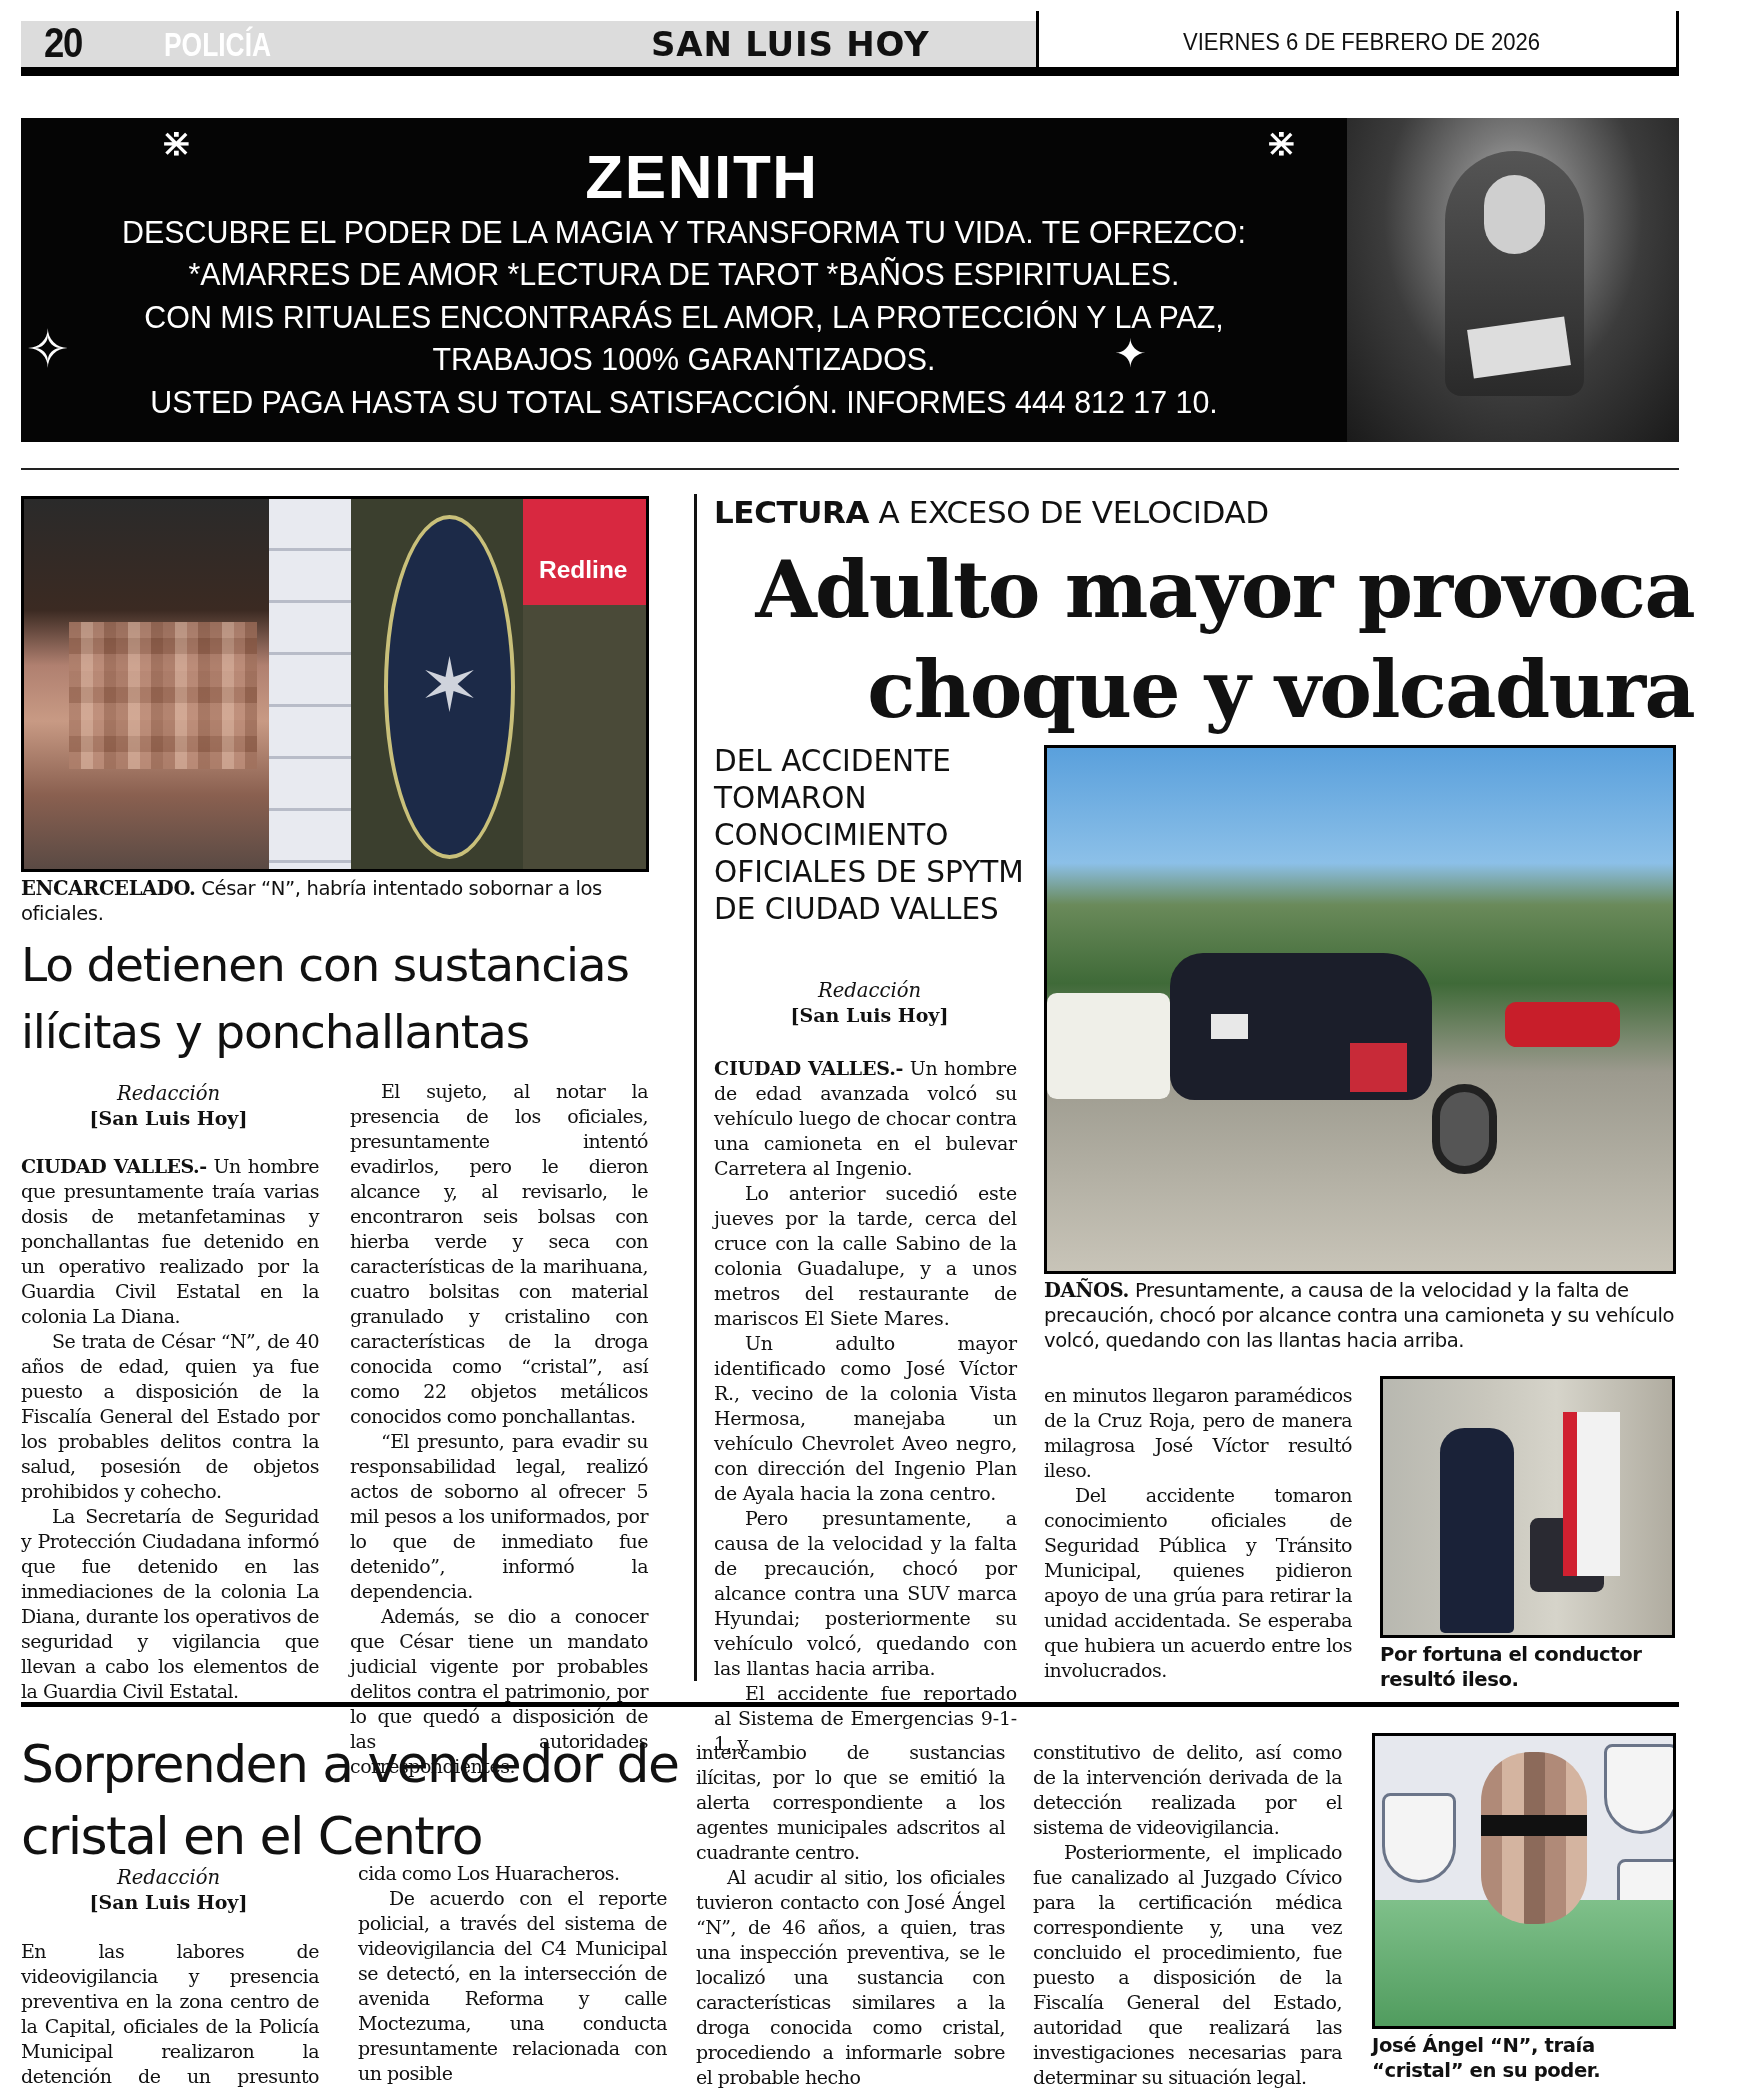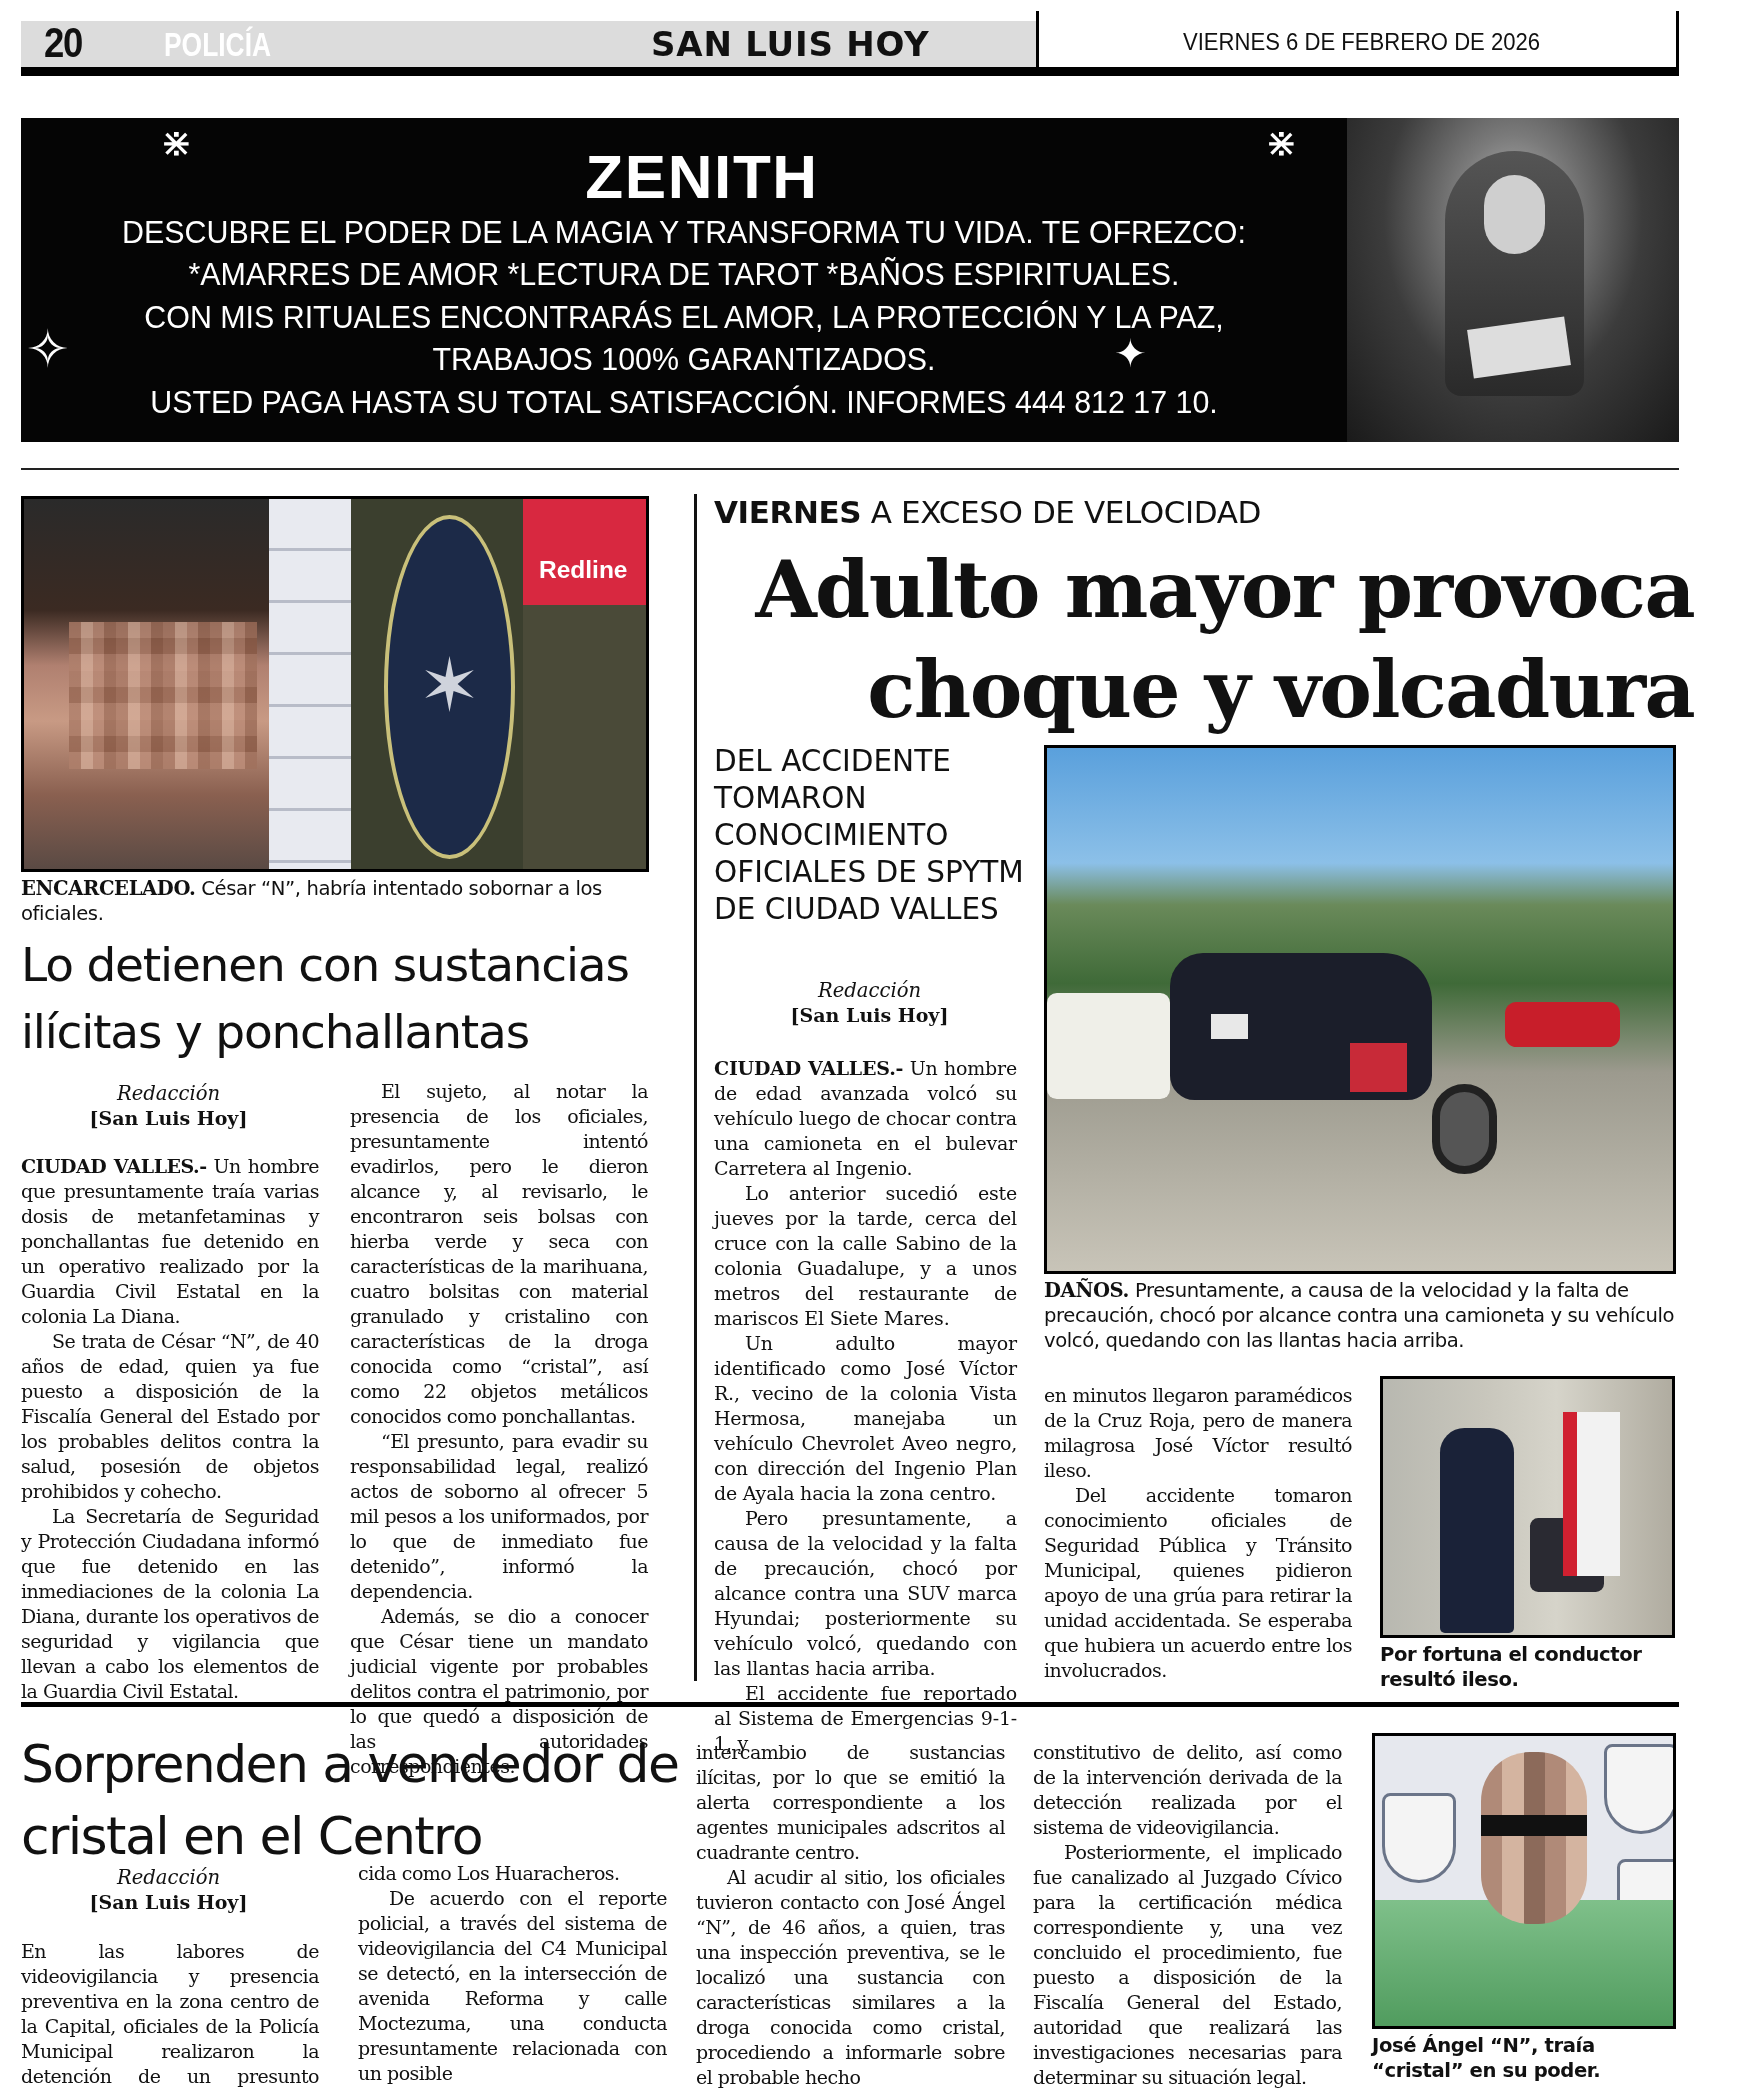--- a/index.html
+++ b/index.html
@@ -174,21 +174,21 @@
   <p>La Secretaría de Seguridad y Protección Ciudadana informó que fue detenido en las inmediaciones de la colonia La Diana, durante los operativos de seguridad y vigilancia que llevan a cabo los elementos de la Guardia Civil Estatal.</p>
 </div>
 <div class="body-text col-l2">
   <p>El sujeto, al notar la presencia de los oficiales, presuntamente intentó evadirlos, pero le dieron alcance y, al revisarlo, le encontraron seis bolsas con hierba verde y seca con características de la marihuana, cuatro bolsitas con material granulado y cristalino con características de la droga conocida como “cristal”, así como 22 objetos metálicos conocidos como ponchallantas.</p>
   <p>“El presunto, para evadir su responsabilidad legal, realizó actos de soborno al ofrecer 5 mil pesos a los uniformados, por lo que de inmediato fue detenido”, informó la dependencia.</p>
   <p>Además, se dio a conocer que César tiene un mandato judicial vigente por probables delitos contra el patrimonio, por lo que quedó a disposición de las autoridades correspondientes.</p>
 </div>
 
 <div class="vrule-center"></div>
 <div class="kicker-center">
-  <b>VIERNES</b><span> A EXCESO DE VELOCIDAD</span>
+  <b>LECTURA</b><span> A EXCESO DE VELOCIDAD</span>
 </div>
 <h1 class="head-center">Adulto mayor provoca choque y volcadura</h1>
 <div class="deck">DEL ACCIDENTE TOMARON CONOCIMIENTO OFICIALES DE SPYTM DE CIUDAD VALLES</div>
 <div class="byline byline-center">
   <span class="role">Redacción</span>
   <span class="org">[San Luis Hoy]</span>
 </div>
 <div class="body-text col-c1" style="letter-spacing:-0.2px;">
   <p class="lead"><span class="dateline-lead">CIUDAD VALLES.-</span><span> Un hombre de edad avanzada volcó su vehículo luego de chocar contra una camioneta en el bulevar Carretera al Ingenio.</span></p>
   <p>Lo anterior sucedió este jueves por la tarde, cerca del cruce con la calle Sabino de la colonia Guadalupe, y a unos metros del restaurante de mariscos El Siete Mares.</p>

